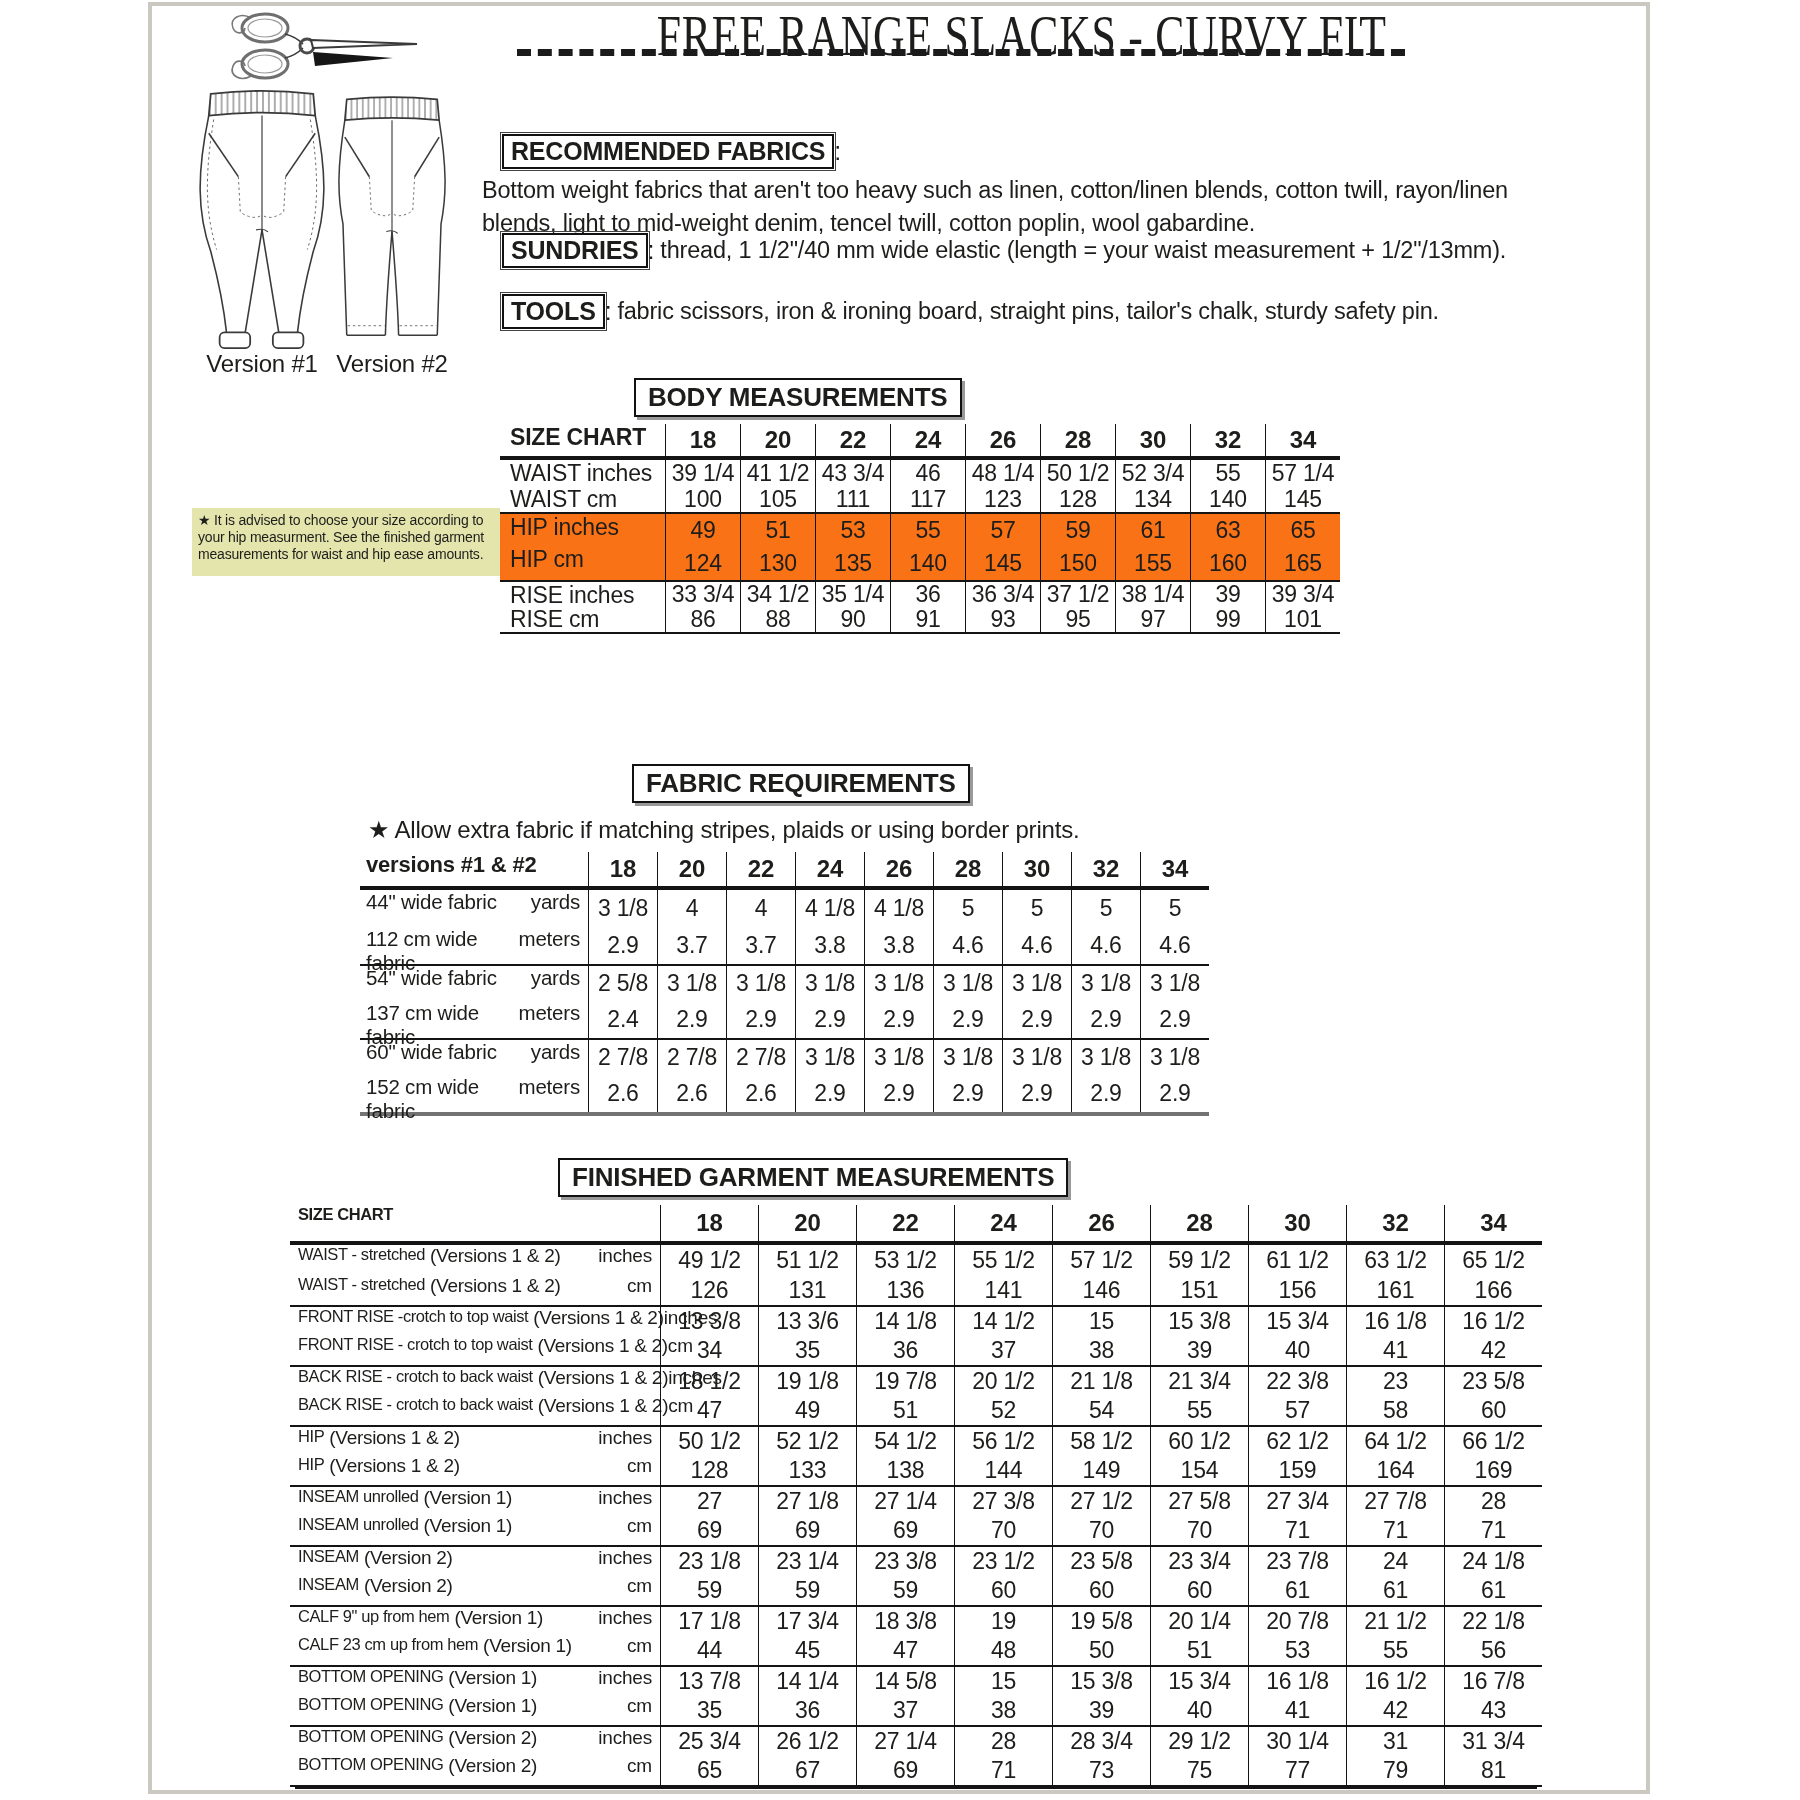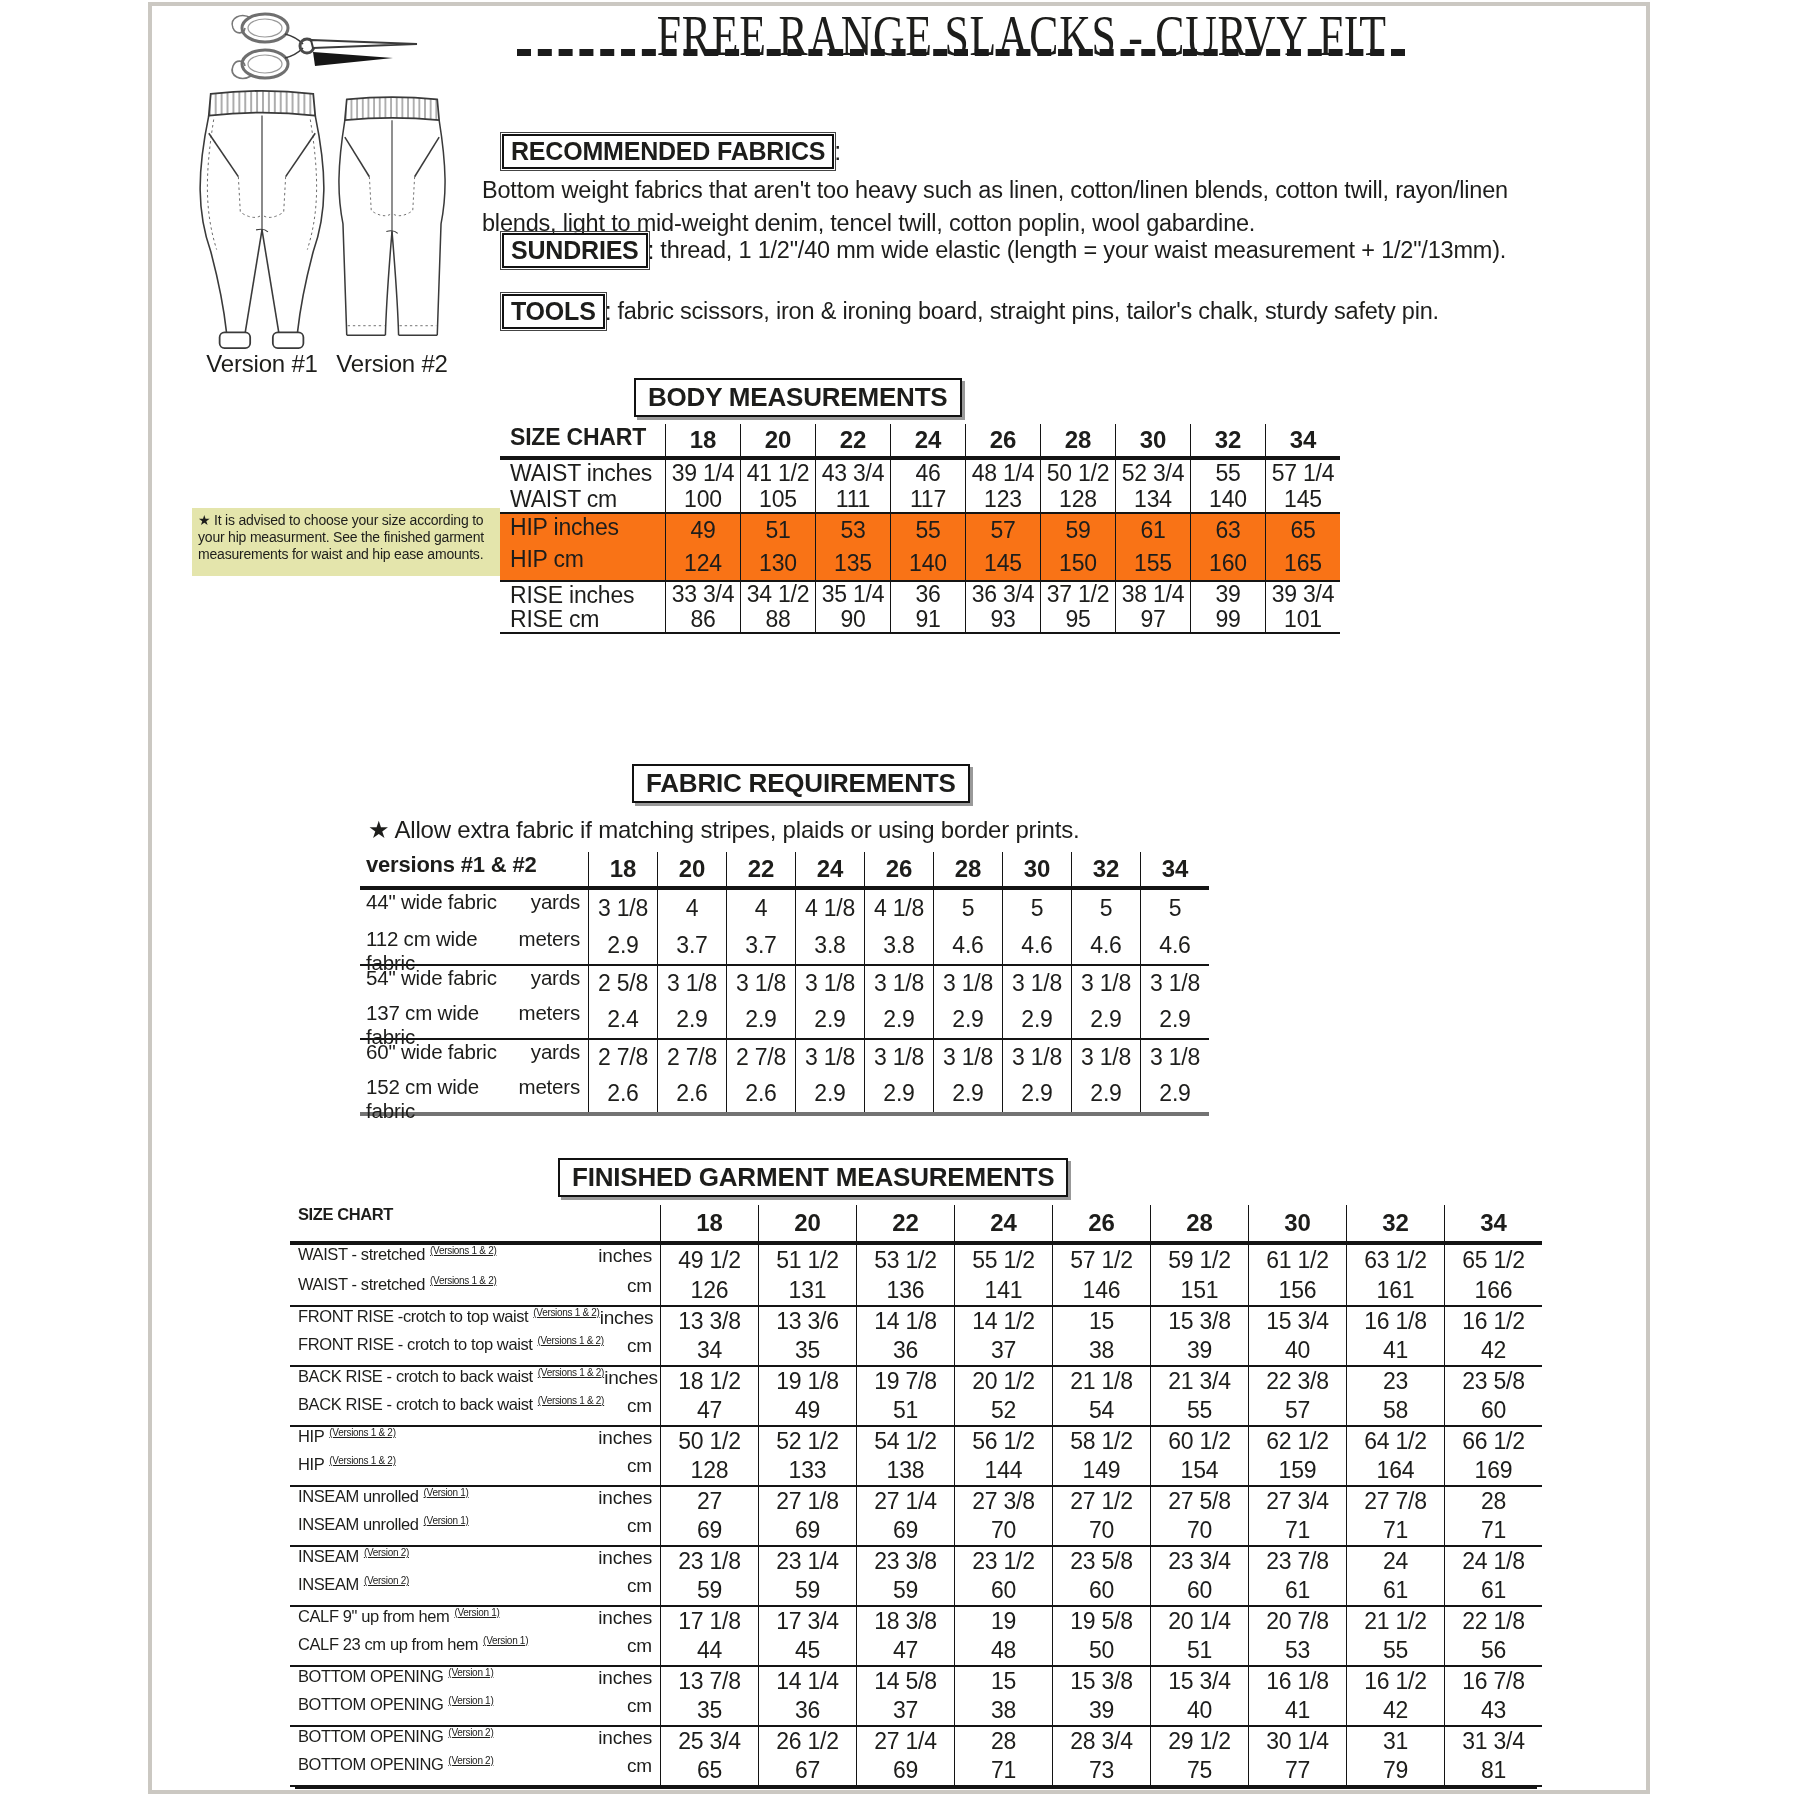--- a/index.html
+++ b/index.html
@@ -67,21 +67,21 @@
   .fr .lunit{font-size:20.5px;}
   .fr-note{font-size:24px;}
 
   
   .fg{width:1252px;border-bottom:2px solid #141414;box-shadow:0 7px 0 -5px #141414;}
   .fg .trow{height:30px;}
   .fg .trow.thead{height:40px;}
   .fg .tlabel{width:370px;padding-left:8px;padding-right:8px;white-space:nowrap;}
   .fg .thead .tlabel{font-size:26px;}
   .fg .lmain{font-size:16.5px;letter-spacing:-0.4px;}
-  .fg .lnote{font-size:10px;letter-spacing:-0.3px;text-decoration:underline;}
+  .fg .lnote{font-size:19px;letter-spacing:-0.3px;}
   .fg .lunit{font-size:19px;}
   .fg .tcell{width:98px;}
 
   svg .ln{fill:none;stroke:#3a3a3a;stroke-width:1.6;}
   svg .dot{fill:none;stroke:#6a6a6a;stroke-width:1;stroke-dasharray:2.5 3;}
 </style>
 </head>
 <body>
 
 <div class="abs page-border"></div>

